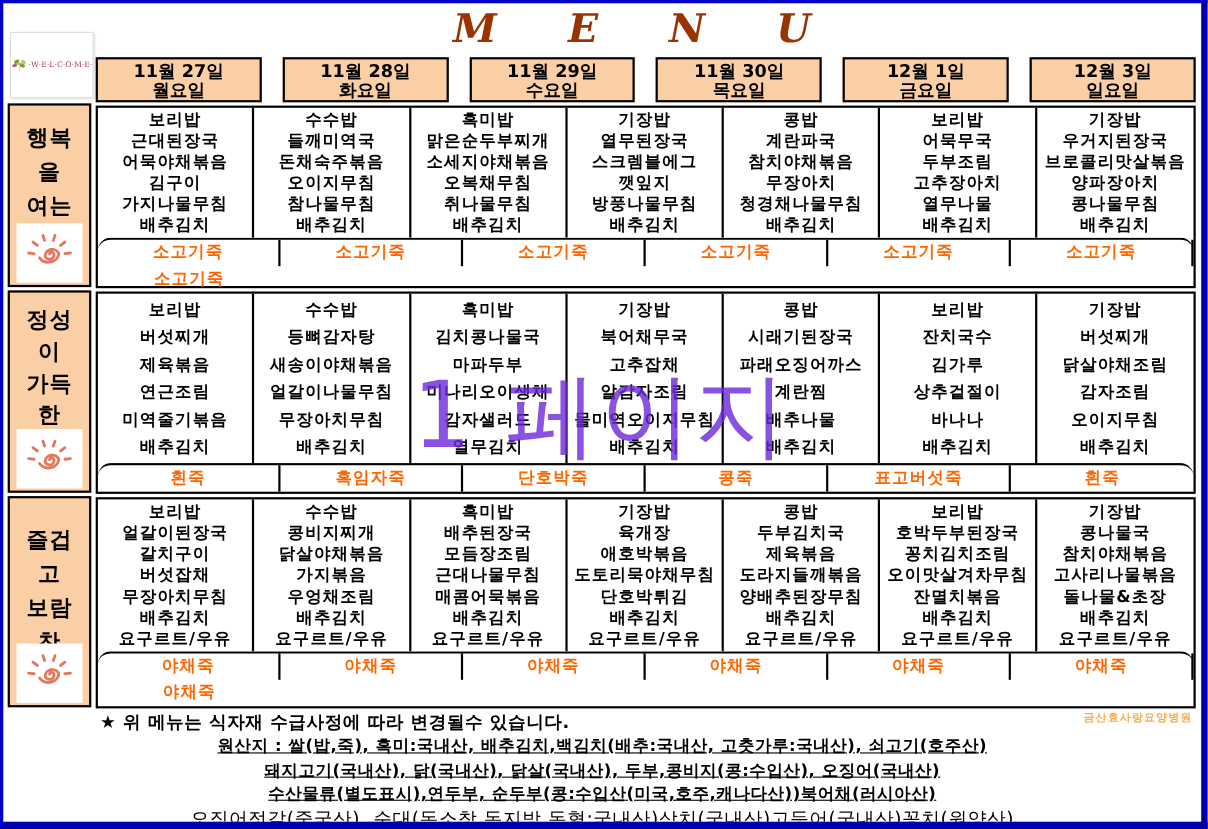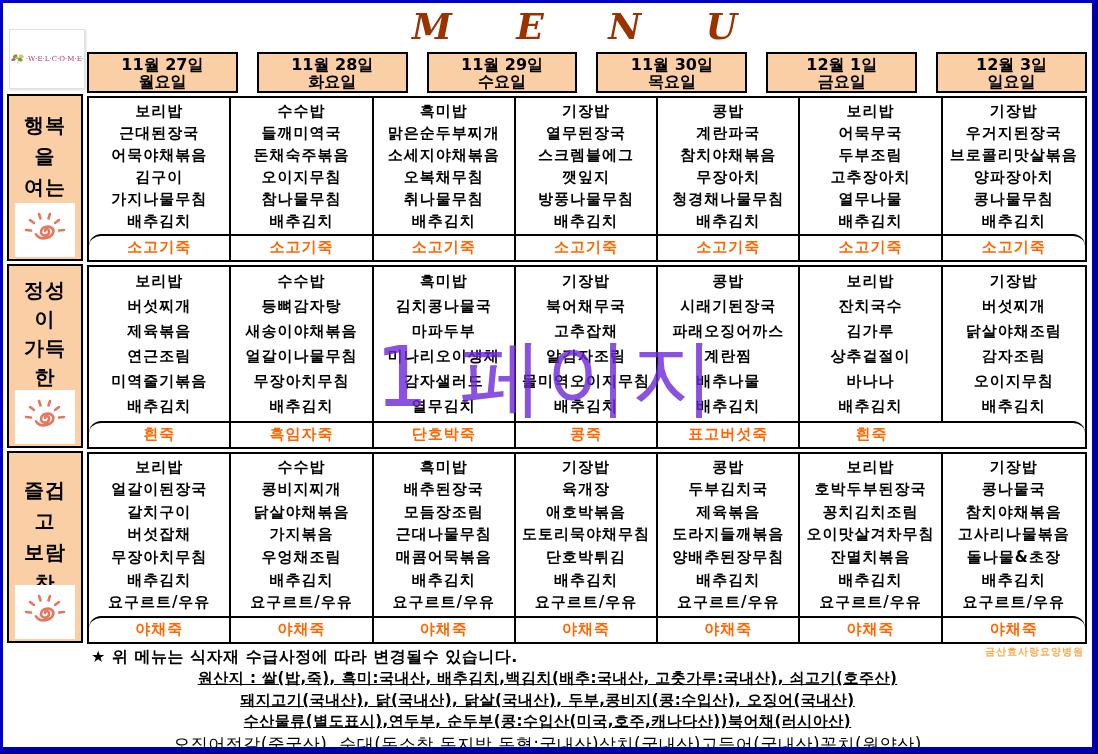--- a/index.html
+++ b/index.html
@@ -42,21 +42,21 @@
   }
   .band { border:2px solid #000; margin-top:3px; display:flex; flex-direction:column; box-sizing:border-box; }
   .band-0 { height:166px; } .band-1 { height:184px; } .band-2 { height:192px; }
   .band-items { flex:1; display:grid; grid-template-columns:repeat(7,1fr); }
   .cell {
     border-right:2px solid #000; display:flex; flex-direction:column; justify-content:space-around;
     text-align:center; font-weight:bold; font-size:15px; padding:2px 0; box-sizing:border-box;
     letter-spacing:1px;
   }
   .cell:last-child { border-right:none; }
-  .band-porridge { display:grid; grid-template-columns:repeat(7,1fr); border-top:2px solid #000;border-radius:12px; }
+  .band-porridge { display:grid; grid-template-columns:repeat(6,1fr); border-top:2px solid #000;border-radius:12px; }
   .pcell {
     border-right:2px solid #000; text-align:center; color:#FF6600; font-weight:bold;
     font-size:15px; padding:2px 0 3px; letter-spacing:1px;
   }
   .pcell:last-child { border-right:none; }
   .watermark {
     position:absolute; left:372px; top:302px; font-size:84px; color:#6d28d9;
     letter-spacing:2px; opacity:.8; z-index:5; pointer-events:none;margin-top:16px;
   }
   .notice { position:absolute; left:88px; top:644px; font-size:16px; font-weight:bold; letter-spacing:.5px; }

